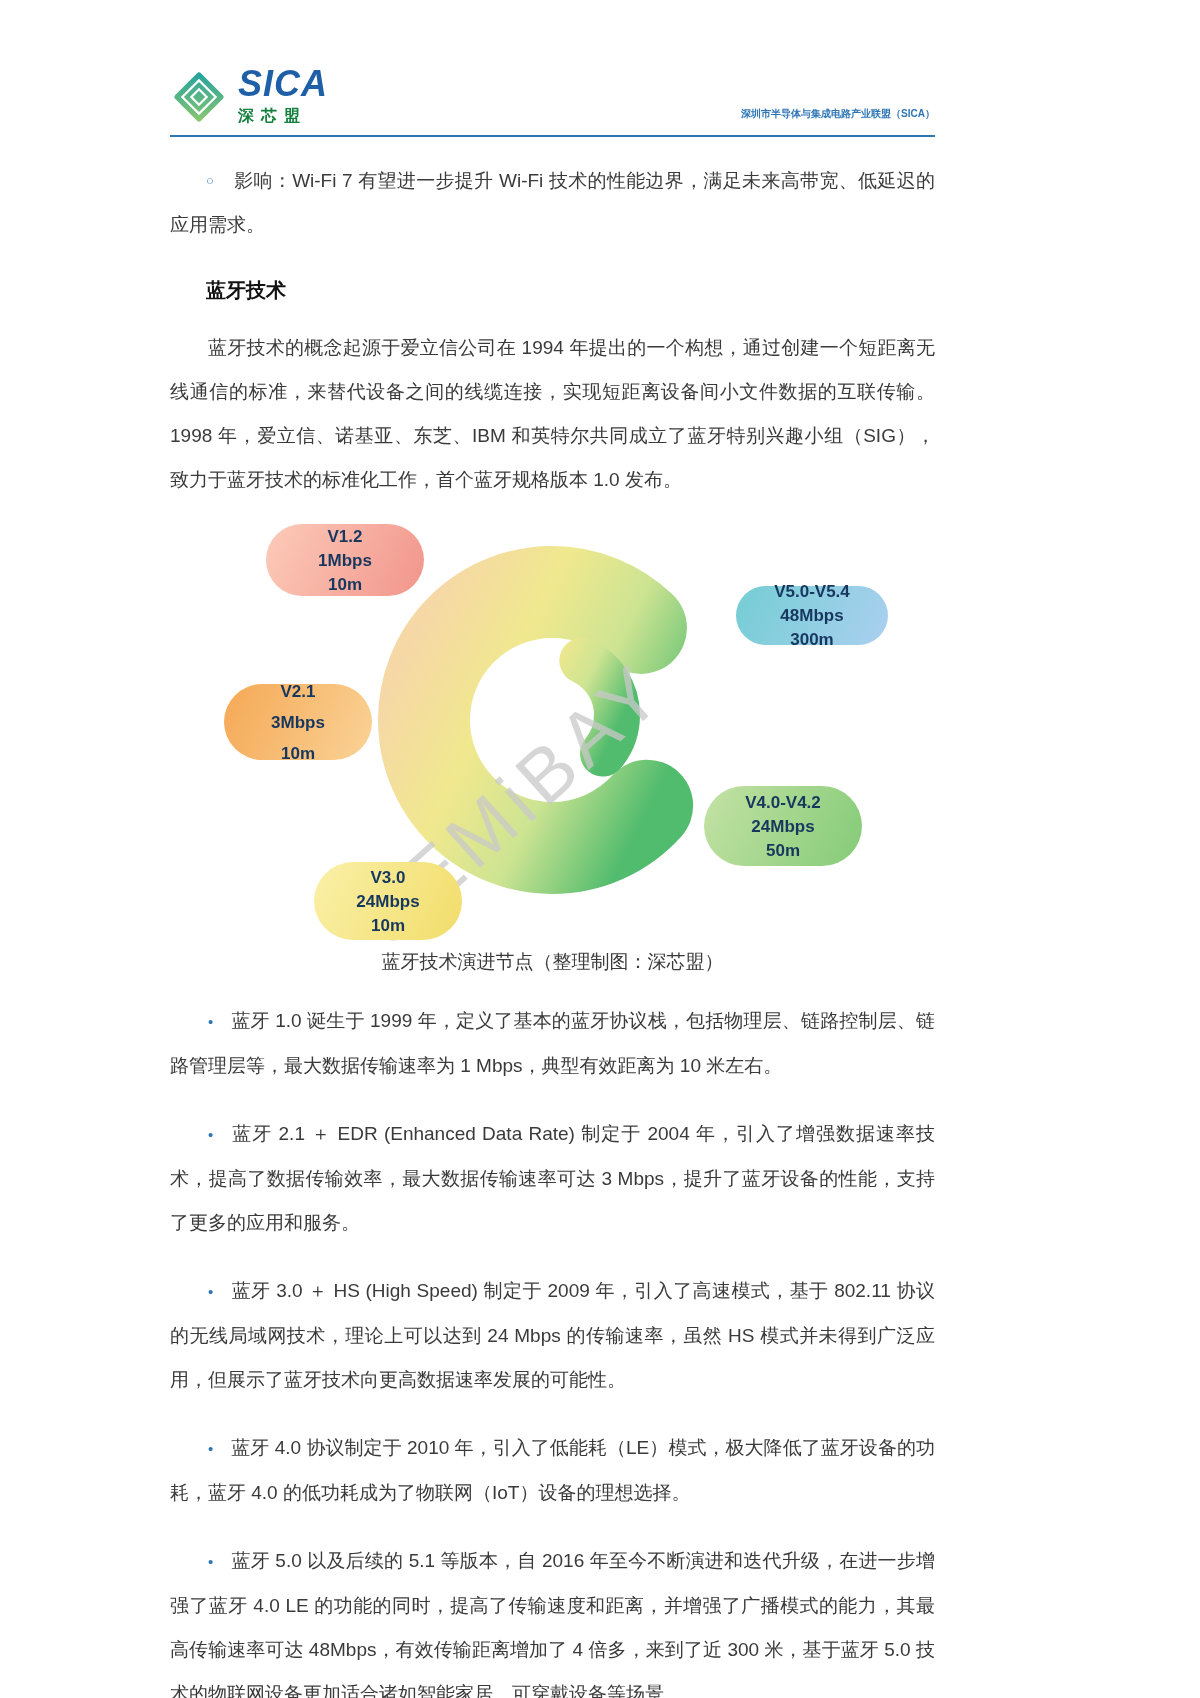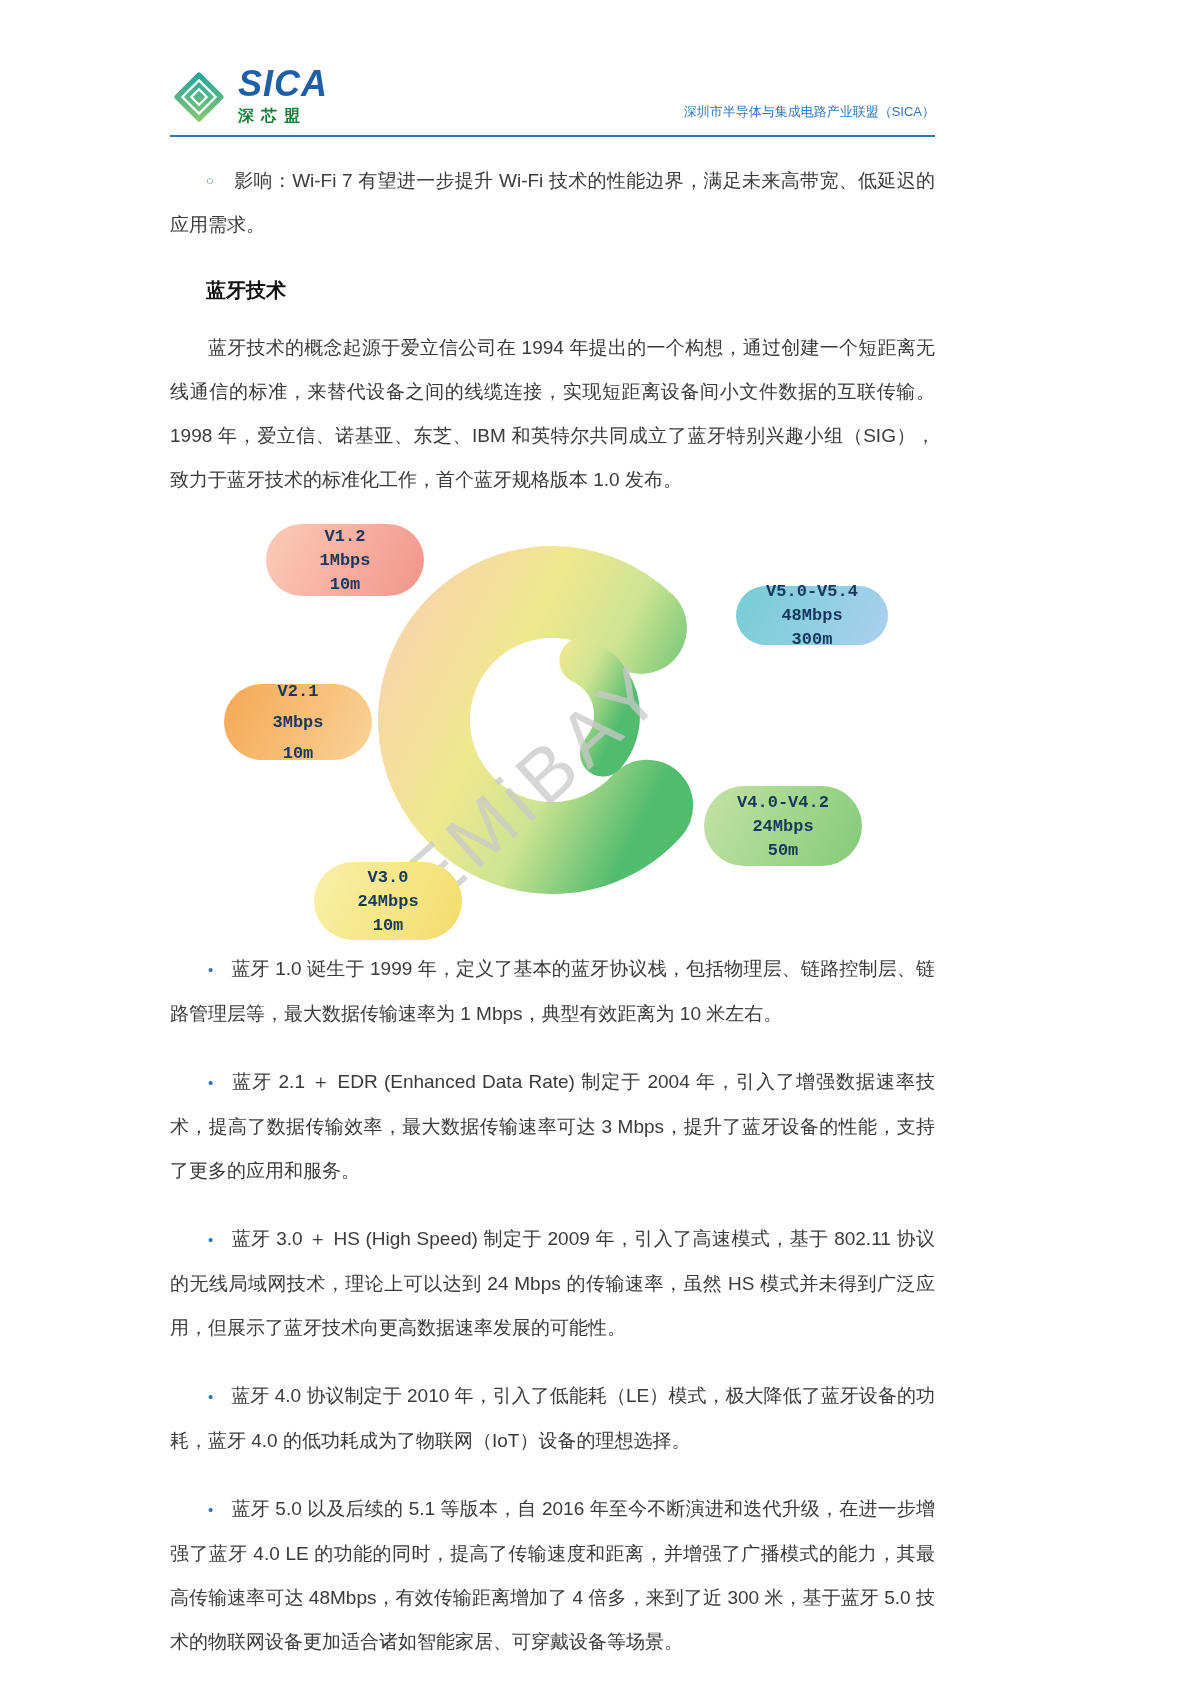--- a/index.html
+++ b/index.html
@@ -9,37 +9,37 @@
     font-family:"Liberation Sans","DejaVu Sans",sans-serif; color:#3a3a3a; overflow:hidden;
   }
   .content { padding:16px 265px 0 170px; }
 
   
   .header { display:flex; justify-content:space-between; align-items:flex-end; padding-top:50px; }
   .logo { display:flex; align-items:center; gap:10px; }
   .logo-icon { width:58px; height:58px; flex:0 0 auto; }
   .brand { font-size:36px; font-weight:800; font-style:italic; color:#1e5fa8; line-height:1; letter-spacing:1px; }
   .brand-sub { font-size:16px; font-weight:700; color:#15803d; letter-spacing:7px; margin-top:4px; }
-  .org { font-size:13px; font-weight:400; color:#2e75b6; padding-bottom:6px; }
+  .org { font-size:10px; font-weight:700; color:#2e75b6; padding-bottom:6px; }
   .rule { border-top:2px solid #2e75b6; margin-top:8px; }
 
   
   p.body { font-size:19px; line-height:44px; text-align:justify; color:#3a3a3a; }
   .impact { margin-top:22px; text-indent:36px; }
   .circ { color:#2e75b6; font-size:13px; margin-right:20px; vertical-align:2px; }
   .heading { font-size:20px; font-weight:700; color:#111; margin:30px 0 0 36px; }
   .intro { margin-top:22px; text-indent:38px; }
 
   
   .figure { position:relative; height:405px; margin-top:16px; }
   .donut { position:absolute; left:182px; top:2px; width:400px; height:400px; z-index:1; }
   .pill {
     position:absolute; z-index:4; border-radius:42px;
     display:flex; flex-direction:column; align-items:center; justify-content:center; gap:1px;
-    font-weight:700; font-size:17px; line-height:23px; color:#17375e; text-align:center;font-family:Liberation Mono, monospace;
+    font-weight:700; font-size:17px; line-height:23px; color:#17375e; text-align:center;
   }
   .pill-v12 { left:96px;  top:6px;   width:158px; height:72px; }
   .pill-v50 { left:566px; top:68px;  width:152px; height:59px; }
   .pill-v21 { left:54px;  top:166px; width:148px; height:76px; }
   .pill-v40 { left:534px; top:268px; width:158px; height:80px; }
   .pill-v30 { left:144px; top:344px; width:148px; height:78px; }
 
   .watermark {
     position:absolute; left:372px; top:886px; z-index:3;
     font-size:76px; letter-spacing:7px; color:#c9c9c9; opacity:.75; white-space:nowrap;
@@ -121,20 +121,21 @@
         <span>24Mbps</span>
         <span>50m</span>
       </div>
       <div class="pill pill-v30" style="background: linear-gradient(115deg, rgb(250, 240, 168), rgb(242, 221, 106));">
         <span>V3.0</span>
         <span>24Mbps</span>
         <span>10m</span>
       </div>
     </div>
 
+    <p class="caption">蓝牙技术演进节点（整理制图：深芯盟）</p>
 
     <p class="body bullet-para"><span class="dot">•</span><span>蓝牙 1.0 诞生于 1999 年，定义了基本的蓝牙协议栈，包括物理层、链路控制层、链路管理层等，最大数据传输速率为 1 Mbps，典型有效距离为 10 米左右。</span></p>
     <p class="body bullet-para"><span class="dot">•</span><span>蓝牙 2.1 ＋ EDR (Enhanced Data Rate) 制定于 2004 年，引入了增强数据速率技术，提高了数据传输效率，最大数据传输速率可达 3 Mbps，提升了蓝牙设备的性能，支持了更多的应用和服务。</span></p>
     <p class="body bullet-para"><span class="dot">•</span><span>蓝牙 3.0 ＋ HS (High Speed) 制定于 2009 年，引入了高速模式，基于 802.11 协议的无线局域网技术，理论上可以达到 24 Mbps 的传输速率，虽然 HS 模式并未得到广泛应用，但展示了蓝牙技术向更高数据速率发展的可能性。</span></p>
     <p class="body bullet-para"><span class="dot">•</span><span>蓝牙 4.0 协议制定于 2010 年，引入了低能耗（LE）模式，极大降低了蓝牙设备的功耗，蓝牙 4.0 的低功耗成为了物联网（IoT）设备的理想选择。</span></p>
     <p class="body bullet-para"><span class="dot">•</span><span>蓝牙 5.0 以及后续的 5.1 等版本，自 2016 年至今不断演进和迭代升级，在进一步增强了蓝牙 4.0 LE 的功能的同时，提高了传输速度和距离，并增强了广播模式的能力，其最高传输速率可达 48Mbps，有效传输距离增加了 4 倍多，来到了近 300 米，基于蓝牙 5.0 技术的物联网设备更加适合诸如智能家居、可穿戴设备等场景。</span></p>
 
   </div>
 
   <div class="watermark">SEMiBAY</div>

